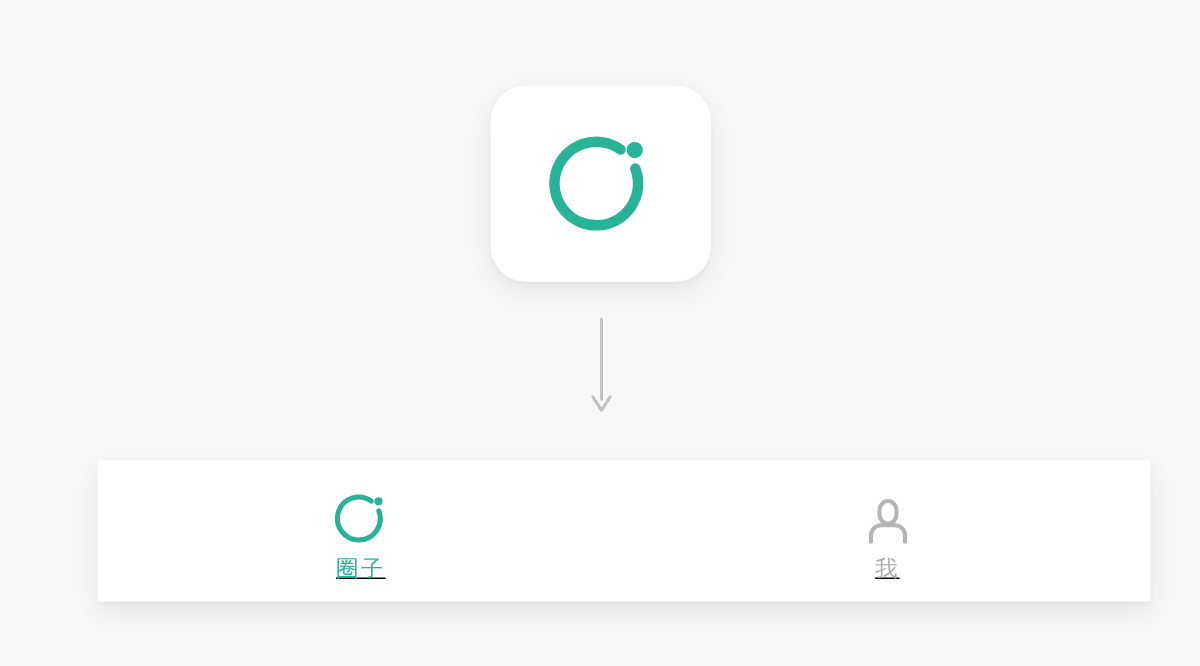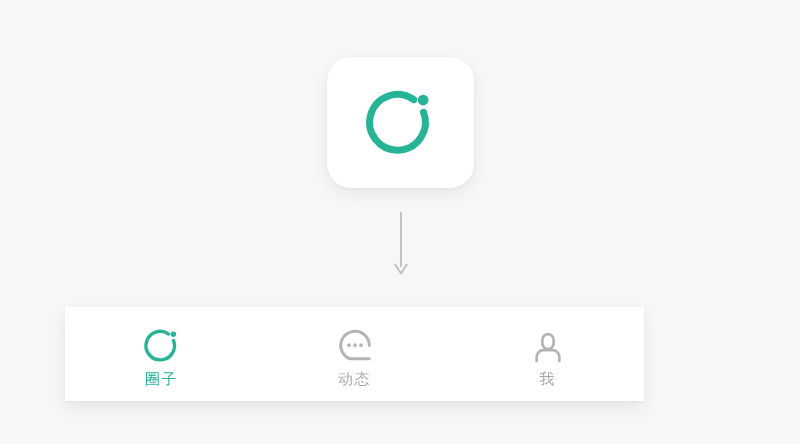--- a/index.html
+++ b/index.html
@@ -46,27 +46,28 @@
     top: 210px;
     width: 26px;
     height: 70px;
   }
 
   
   .tab-bar {
     position: absolute;
     left: 65px;
     top: 307px;
-    width: 579px;
+    width: 702px;
     height: 94px;
     background: #ffffff;
     box-shadow: 0 7px 16px rgba(0,0,0,0.07),
                 0 1px 3px rgba(0,0,0,0.035);
     display: flex;
     align-items: stretch;
+    text-decoration: underline;
   }
 
   .tab-item {
     flex: 1 1 0;
     display: flex;
     flex-direction: column;
     align-items: center;
     justify-content: center;
     padding-top: 4px;
     cursor: pointer;
@@ -118,34 +119,20 @@
     <span class="tab-icon-wrap">
       <svg class="tab-icon" viewBox="0 0 100 100" aria-hidden="true">
         <path d="M 77.5 37.0
                  A 34 34 0 1 1 65.5 21.5" fill="none" stroke="#27b396" stroke-width="8" stroke-linecap="round"></path>
         <circle cx="77.0" cy="22.0" r="6.4" fill="#27b396"></circle>
       </svg>
     </span>
     <span class="tab-label">圈子</span>
   </div>
 
-  <div class="tab-item is-inactive">
-    <span class="tab-icon-wrap">
-      <svg class="tab-icon" viewBox="0 0 100 100" aria-hidden="true">
-
-        <path d="M 84 49
-                 A 34 34 0 1 0 38 80.5
-                 L 84 80.5" fill="none" stroke="#b4b4b4" stroke-width="7" stroke-linecap="round" stroke-linejoin="round"></path>
-        <circle cx="35.5" cy="48" r="4.4" fill="#b4b4b4"></circle>
-        <circle cx="50.0" cy="48" r="4.4" fill="#b4b4b4"></circle>
-        <circle cx="64.5" cy="48" r="4.4" fill="#b4b4b4"></circle>
-      </svg>
-    </span>
-    <span class="tab-label">动态</span>
-  </div>
 
   <div class="tab-item is-inactive">
     <span class="tab-icon-wrap">
       <svg class="tab-icon" viewBox="0 0 100 100" aria-hidden="true">
 
         <path d="M 36.5 36.5
                  a 13.5 15 0 0 1 27 0
                  l 0 6
                  a 13.5 15 0 0 1 -27 0 Z" fill="none" stroke="#b4b4b4" stroke-width="6.5" stroke-linejoin="round"></path>
 

